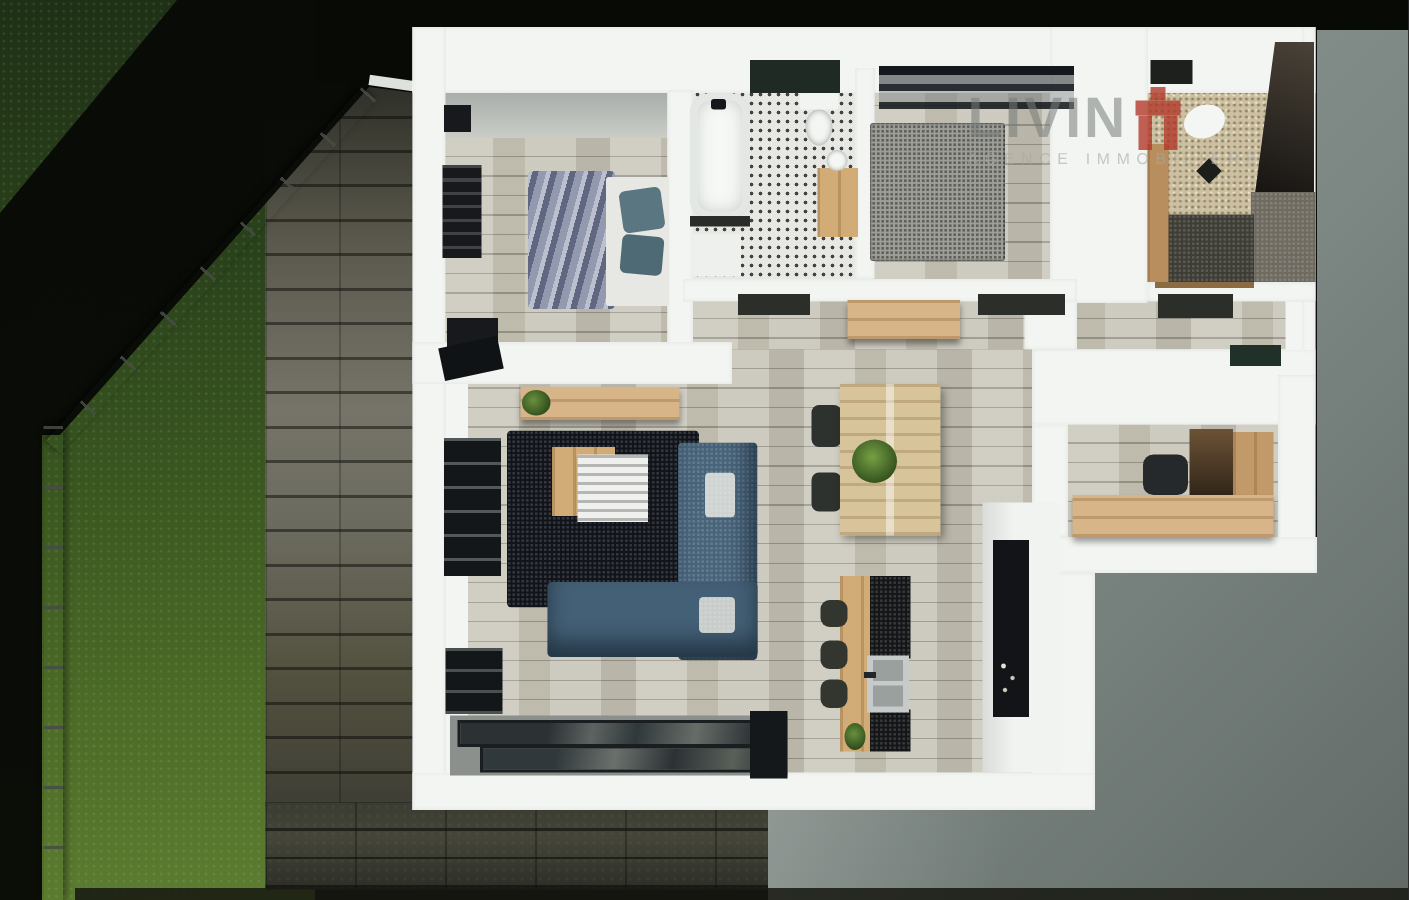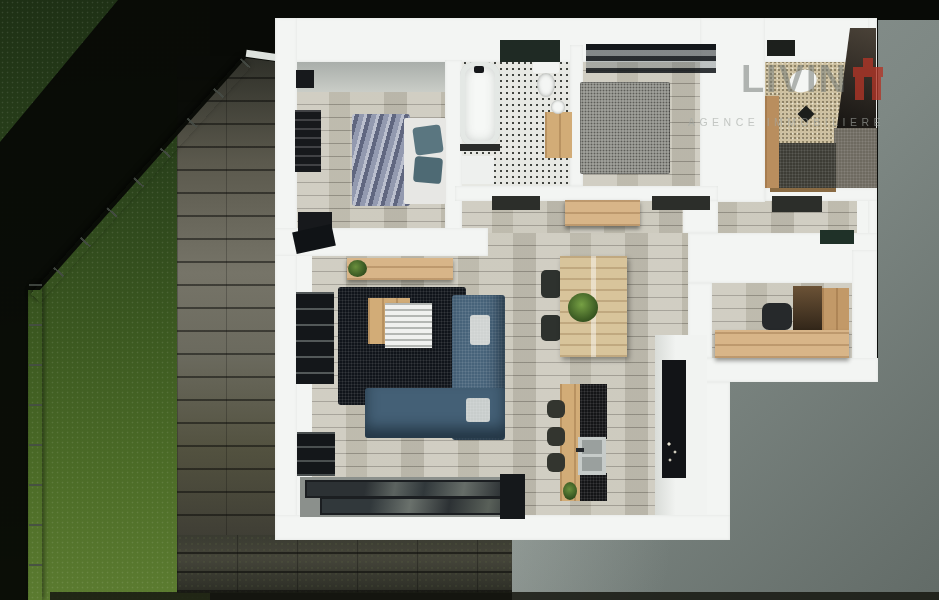--- a/index.html
+++ b/index.html
@@ -42,26 +42,26 @@
   .speck{background-image:radial-gradient(rgba(255,255,255,.15) .8px,transparent 1.2px);background-size:3px 3px;}
   .darkunit{background:#17191c;}
   .railing{background:linear-gradient(0deg,#8f968f 0 18%,#e9ede9 18% 55%,#c2c8c2 55% 75%,#f2f5f2 75% 100%);
     background-image:repeating-linear-gradient(90deg,rgba(70,76,70,.85) 0 2px,transparent 2px 40px);
     box-shadow:0 2px 5px rgba(0,0,0,.55);}
   .railing-v{background:linear-gradient(90deg,#f2f5f2 0 25%,#c2c8c2 25% 45%,#e9ede9 45% 82%,#8f968f 82% 100%);
     background-image:repeating-linear-gradient(180deg,rgba(70,76,70,.85) 0 2px,transparent 2px 40px);
     box-shadow:2px 0 5px rgba(0,0,0,.45);}
 
   
-  .watermark{display:flex;flex-direction:column;align-items:flex-end;z-index:60;}
+  .watermark{display:flex;flex-direction:column;align-items:flex-start;z-index:60;}
   .wm-row{display:flex;align-items:center;gap:3px;}
   .wm-text{font-size:38px;font-weight:700;letter-spacing:2px;color:rgba(118,123,120,.55);line-height:1;}
   .emblem{position:relative;width:30px;height:42px;opacity:.78;margin:0 2px;}
   .emblem div{position:absolute;background:#b23527;}
-  .wm-tagline{font-size:10.5px;letter-spacing:4.5px;color:rgba(165,170,165,.62);margin-top:16px;font-weight:400;}
+  .wm-tagline{font-size:10.5px;letter-spacing:4.5px;color:rgba(165,170,165,.62);margin-top:0;font-weight:400;}
 </style>
 </head>
 <body>
 
 <div class="scene">
 
   <div class="full" style="background:#0b0d0a;"></div>
   <div class="abs grass" style="left:0;top:0;width:210px;height:600px;"></div>
   <div class="abs deck" style="left:177px;top:56px;width:100px;height:482px;"></div>
   <div class="abs deck-dark" style="left:177px;top:535px;width:335px;height:58px;"></div>

